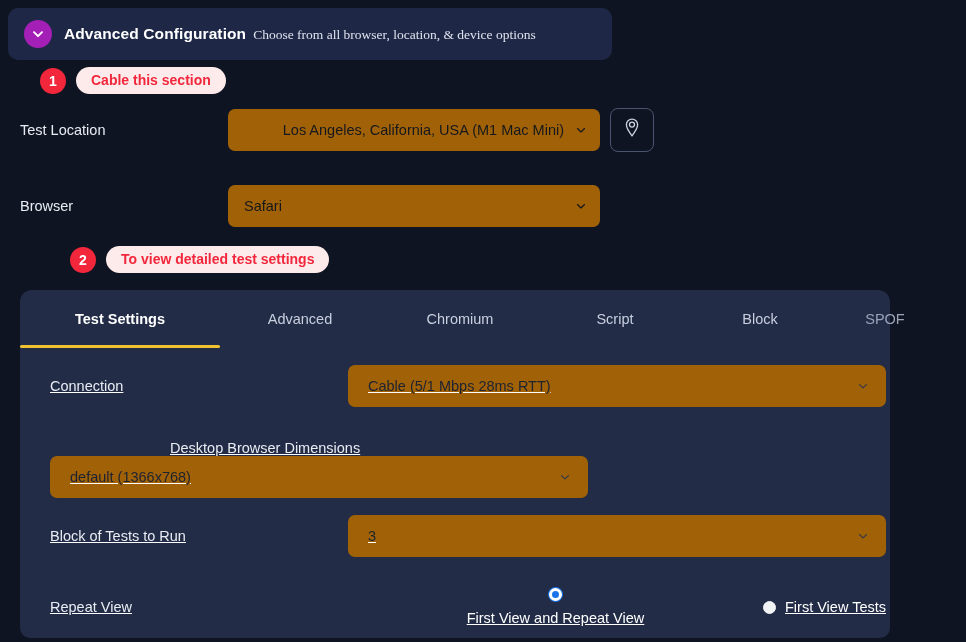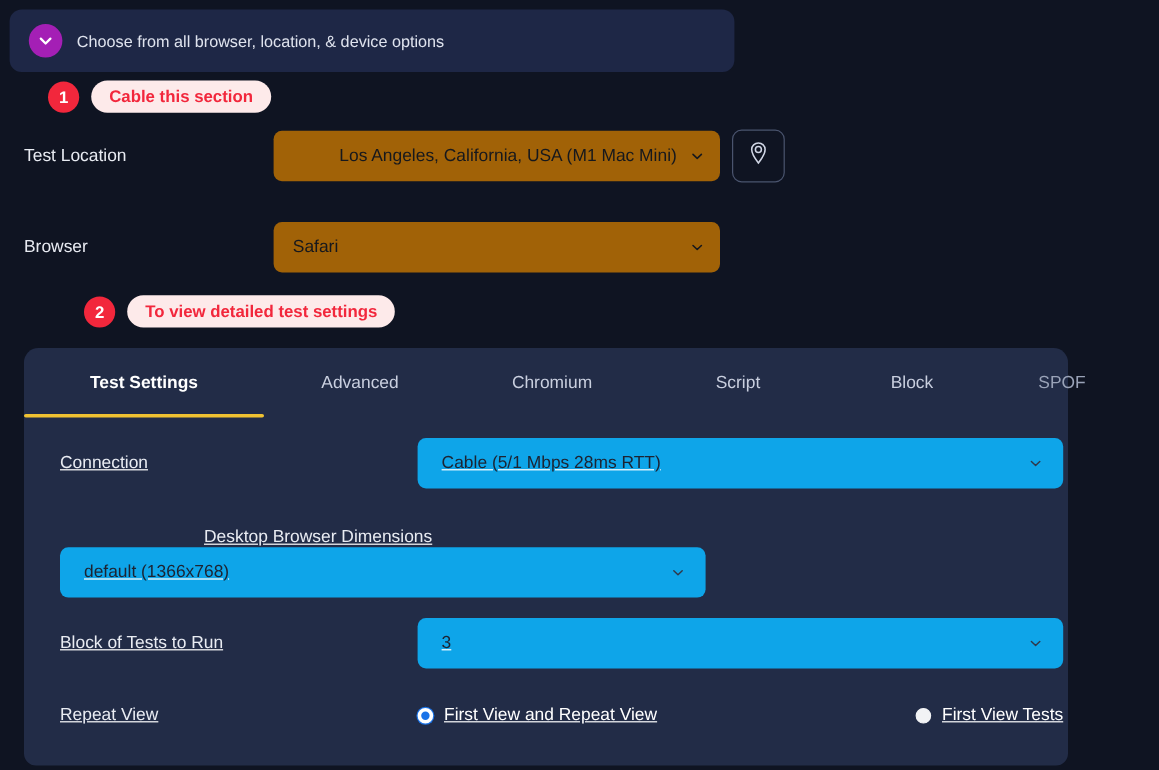--- a/index.html
+++ b/index.html
@@ -52,20 +52,21 @@
   .adv-title {
     font-size: 15.5px;
     font-weight: bold;
     color: #ffffff;
     letter-spacing: .1px;
   }
   .adv-sub {
     font-size: 13.5px;
     font-weight: normal;
     color: #dfe3ee;
+    font-family: Liberation Serif, serif;
   }
 
   
   .callout {
     position: absolute;
     display: flex;
     align-items: center;
     gap: 10px;
   }
   .callout-num {
@@ -208,21 +209,21 @@
     white-space: nowrap;
   }
   #field-connection { top: 365px; }
   #field-dimensions { top: 440px; flex-direction: column; }
   #field-tests      { top: 515px; }
   #field-repeat     { top: 588px; }
 
   .white-select {
     width: 538px;
     height: 42px;
-    background: #0ea5e9;
+    background: #a16207;
     border-radius: 7px;
     border: none;
     box-sizing: border-box;
     display: flex;
     align-items: center;
     justify-content: space-between;
     padding: 0 16px 0 20px;
     color: #1d2331;
     font-size: 14.5px;
   }
@@ -233,21 +234,21 @@
     width: 538px;
   }
   .radio-opt {
     display: flex;
     align-items: center;
     gap: 9px;
     font-size: 14.5px;
     color: #ffffff;
     white-space: nowrap;
   }
-  #radio-first-and-repeat { width: 458px; }
+  #radio-first-and-repeat { width: 458px; flex-direction: column; }
   .radio-dot {
     width: 13px;
     height: 13px;
     border-radius: 50%;
     box-sizing: border-box;
     flex: 0 0 13px;
   }
   .radio-dot.checked {
     background: #1a73e8;
     border: 3px solid #ffffff;
@@ -261,20 +262,21 @@
 </head>
 <body>
 
 <div class="adv-header">
   <span class="chevron-badge">
     <svg width="16" height="16" viewBox="0 0 16 16" aria-hidden="true">
       <path d="M4 6.2 L8 10.2 L12 6.2" fill="none" stroke="#ffffff" stroke-width="1.9" stroke-linecap="round" stroke-linejoin="round"></path>
     </svg>
   </span>
   <span class="adv-title-wrap">
+    <span class="adv-title">Advanced Configuration</span>
     <span class="adv-sub">Choose from all browser, location, &amp; device options</span>
   </span>
 </div>
 
 <div class="callout" id="callout-1">
   <span class="callout-num">1</span>
   <span class="callout-pill">Cable this section</span>
 </div>
 
 <div class="top-row" id="row-location">

